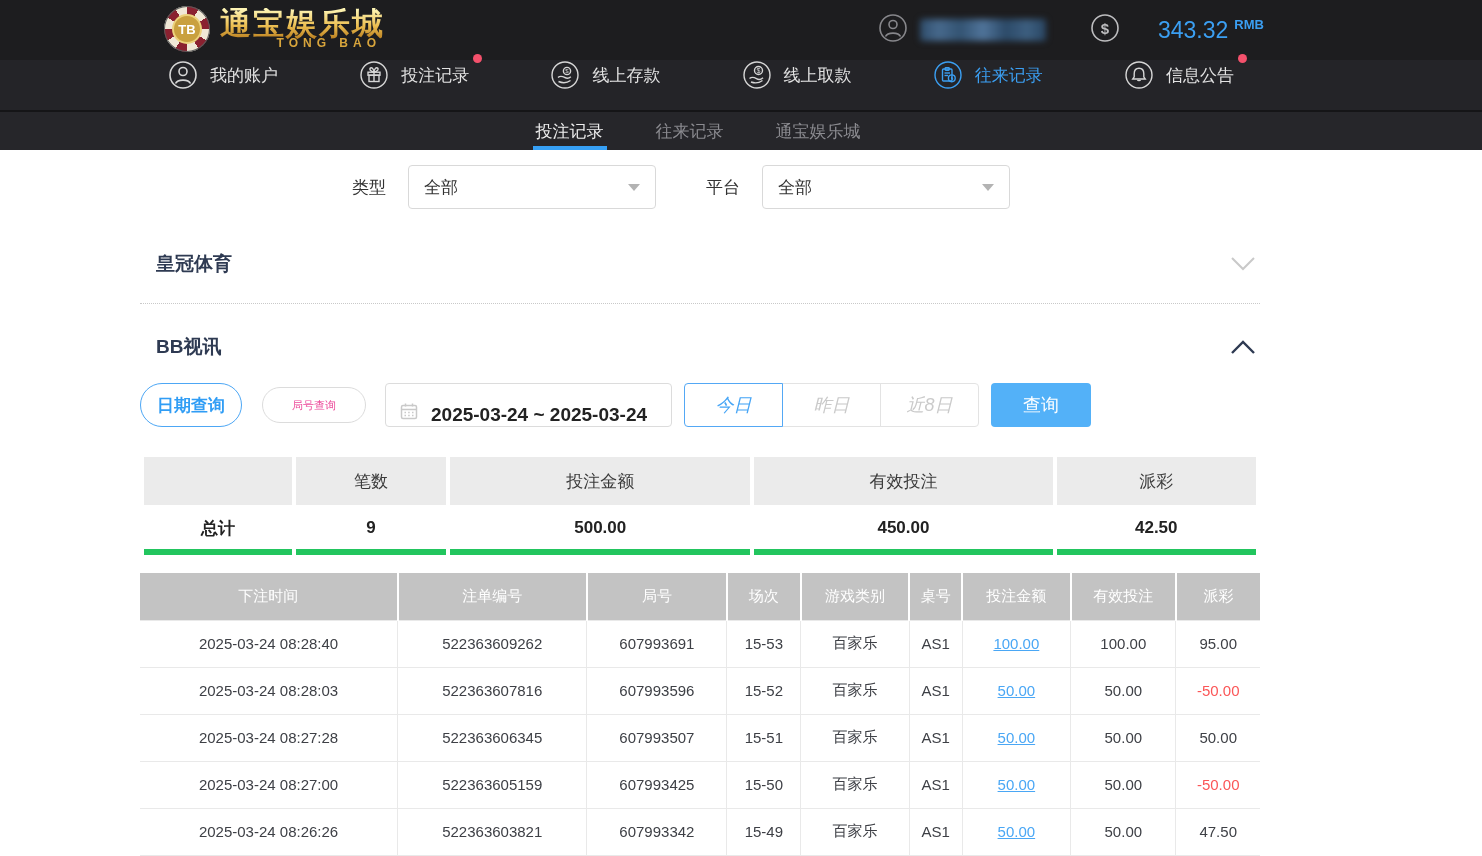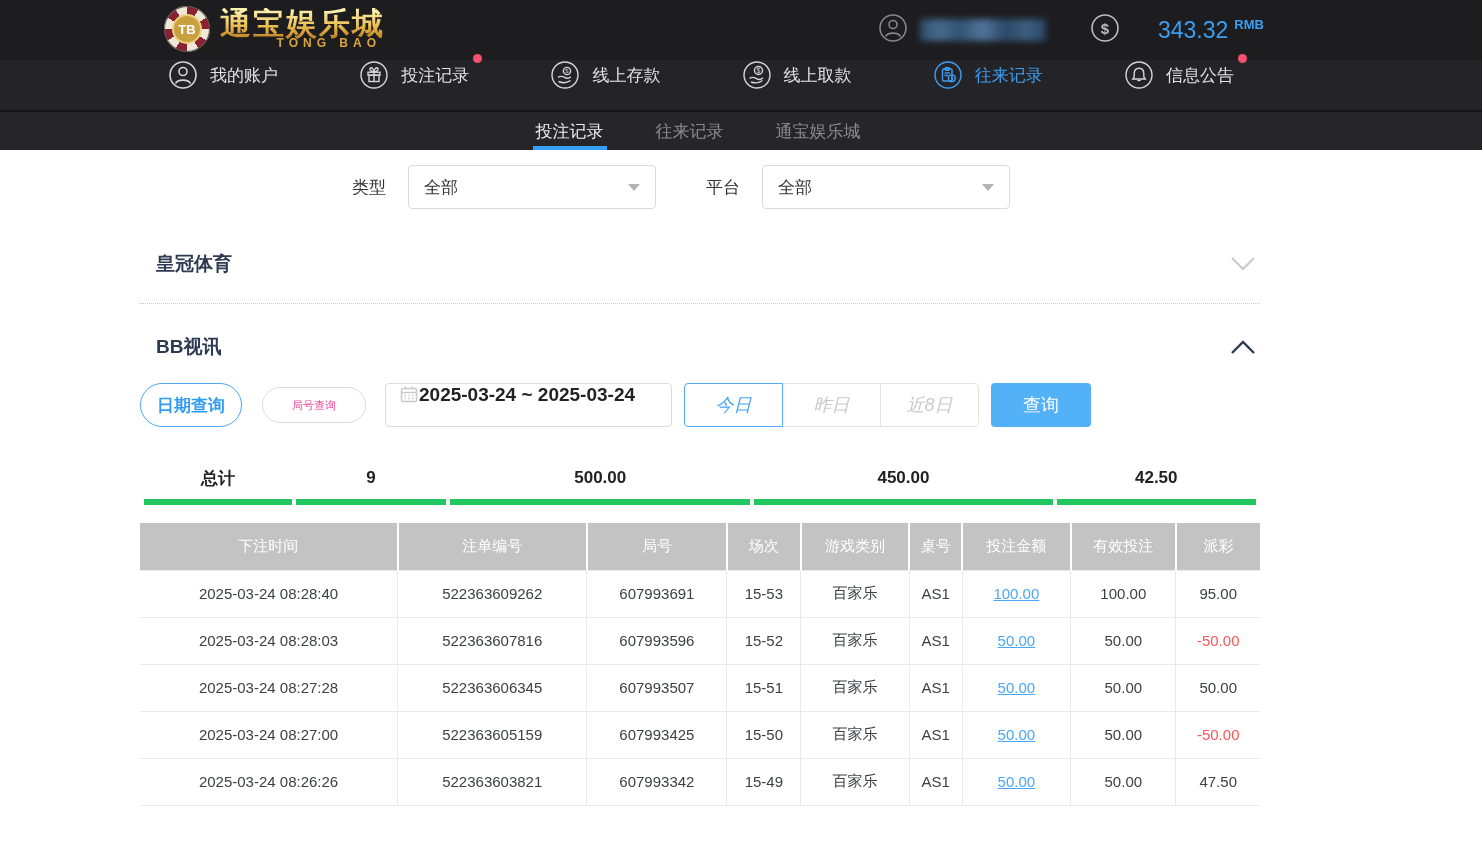--- a/index.html
+++ b/index.html
@@ -64,21 +64,21 @@
   .section-title { font-size:19px; font-weight:bold; color:#2e3a52;margin-left:16px; }
   .chev { cursor:pointer; display:flex; align-items:center; padding-right:4px; }
 
   .query-row { display:flex; align-items:center; margin-top:23px; }
   .btn { display:flex; align-items:center; justify-content:center; cursor:pointer; background:#fff; }
   .btn-date { width:102px; height:44px; border:1px solid #4da7f5; border-radius:22px;
     color:#309df5; font-size:17px; font-weight:bold; }
   .btn-round { width:104px; height:36px; border:1px solid #dcdcdc; border-radius:22px;
     color:#ec4899; font-size:11px; margin-left:20px; }
   .date-input { width:287px; height:44px; border:1px solid #dcdcdc; border-radius:4px; margin-left:19px;
-    display:flex; align-items:flex-start; padding:0 13px; font-size:19px; font-weight:bold;
+    display:flex; align-items:flex-end; gap:12px; padding:0 13px; font-size:19px; font-weight:bold;
     color:#222; cursor:pointer; }
   .seg-group { display:flex; margin-left:12px; }
   .seg { width:99px; height:44px; display:flex; align-items:center; justify-content:center;
     font-size:18px; color:#cacaca; border:1px solid #e3e3e3; background:#fff; margin-left:-1px; cursor:pointer;font-style:italic; }
   .seg:first-child { margin-left:0; border-radius:4px 0 0 4px; }
   .seg:last-child { border-radius:0 4px 4px 0; }
   .seg.active { border:1px solid #54a8f5; color:#46a5f6; position:relative; z-index:2; border-radius:4px 0 0 4px; }
   .btn-search { width:100px; height:44px; margin-left:12px; background:#53b1f8; border:none;
     border-radius:4px; color:#fff; font-size:18px; }
 
@@ -295,20 +295,27 @@
 
   <table class="summary-table">
     <colgroup>
         <col style="width:13.5%">
         <col style="width:13.7%">
         <col style="width:27.4%">
         <col style="width:27.2%">
         <col style="width:18.2%">
       </colgroup>
     <tbody>
+        <tr>
+      <th></th>
+      <th>笔数</th>
+      <th>投注金额</th>
+      <th>有效投注</th>
+      <th>派彩</th>
+    </tr>
     <tr>
       <td>总计</td>
       <td>9</td>
       <td>500.00</td>
       <td>450.00</td>
       <td>42.50</td>
     </tr>
   </tbody>
     </table>
 

